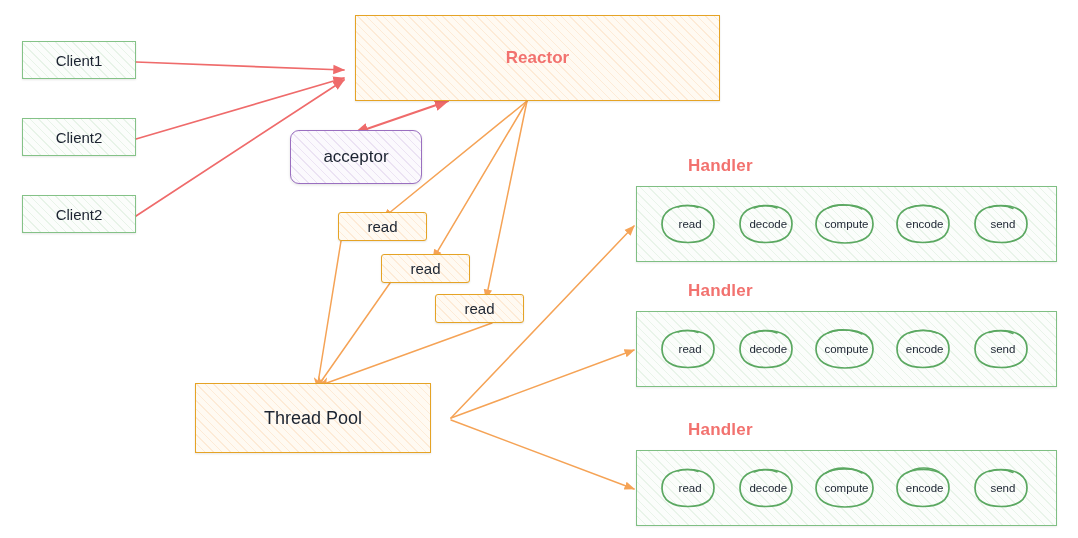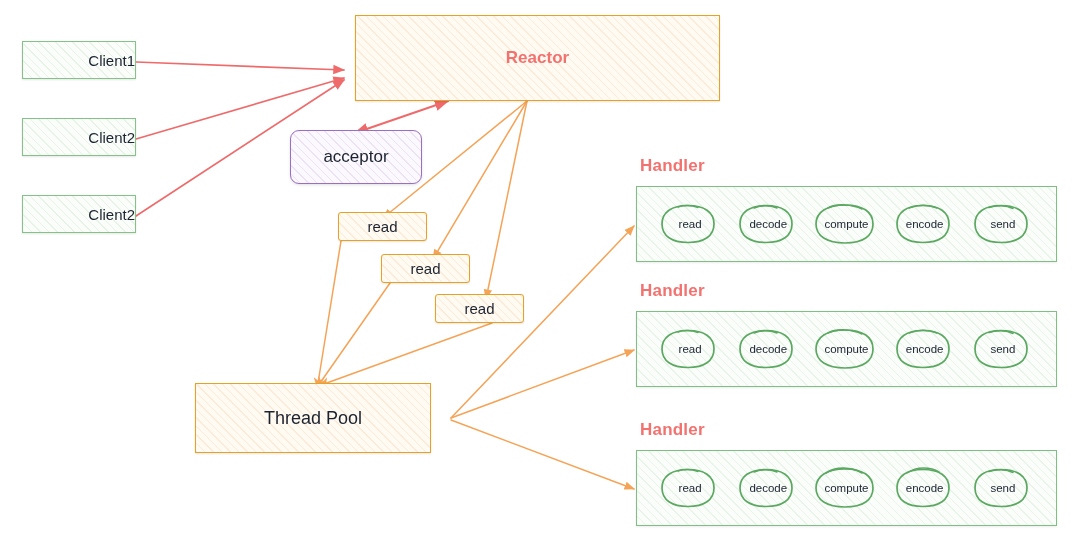--- a/index.html
+++ b/index.html
@@ -11,21 +11,21 @@
   .node{position:absolute;box-sizing:border-box;display:flex;align-items:center;
         justify-content:center;text-align:center;}
 
   
   .client{
     border:1.4px solid #84c287;
     background-color:#fbfdfb;
     background-image:repeating-linear-gradient(45deg,
         rgba(130,192,133,.16) 0 1px, rgba(255,255,255,0) 1px 6px);
     box-shadow:0 1px 2px rgba(0,0,0,.10);
-    color:#1b2330;font-size:15px;justify-content:flex-end;
+    color:#1b2330;font-size:15px;
   }
 
   
   .amber{
     border:1.4px solid #e5a325;
     background-color:#fffaf2;
     background-image:repeating-linear-gradient(45deg,
         rgba(244,160,80,.17) 0 1px, rgba(255,255,255,0) 1px 6px);
     box-shadow:0 1px 2px rgba(0,0,0,.10);
     color:#1b2330;
@@ -40,21 +40,21 @@
     border-radius:9px;
     background-color:#fbf9fd;
     background-image:repeating-linear-gradient(45deg,
         rgba(154,111,192,.16) 0 1px, rgba(255,255,255,0) 1px 6px);
     box-shadow:0 1px 3px rgba(0,0,0,.12);
     color:#1b2330;font-size:17px;
   }
 
   
   .handler-label{position:absolute;color:#f2726f;font-size:17px;font-weight:bold;
-                 letter-spacing:.2px;}
+                 letter-spacing:.2px;margin-left:48px;}
   .handler-box{
     position:absolute;box-sizing:border-box;
     border:1.3px solid #7fbf83;
     background-color:#fbfdfb;
     background-image:repeating-linear-gradient(45deg,
         rgba(130,192,133,.15) 0 1px, rgba(255,255,255,0) 1px 6px);
     box-shadow:0 1px 2px rgba(0,0,0,.08);
     display:flex;align-items:center;justify-content:space-around;
     padding:0 14px;
   }

